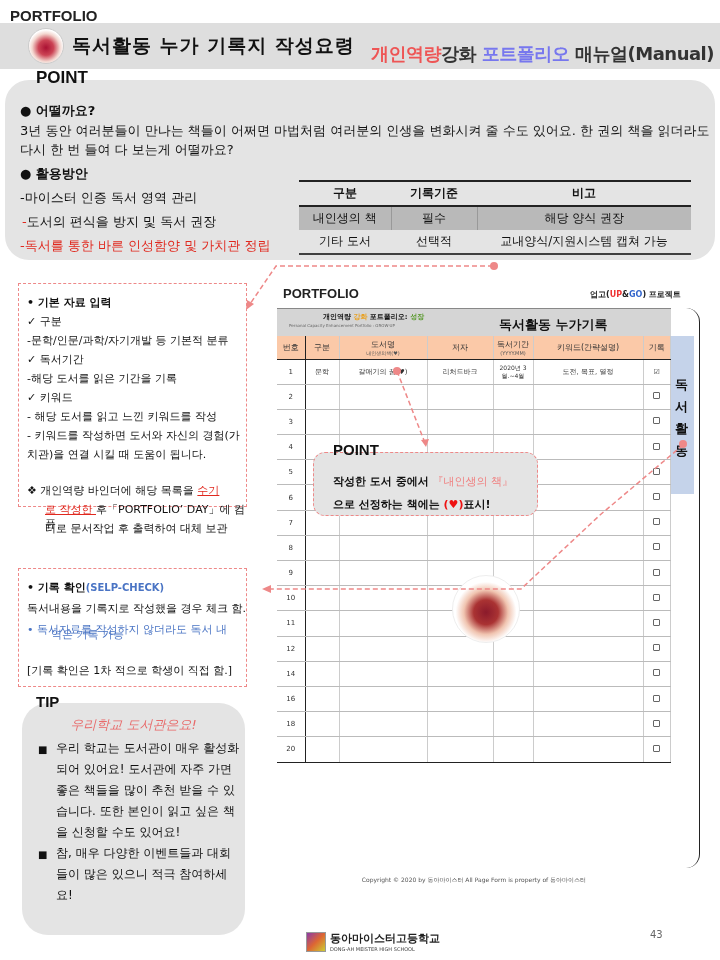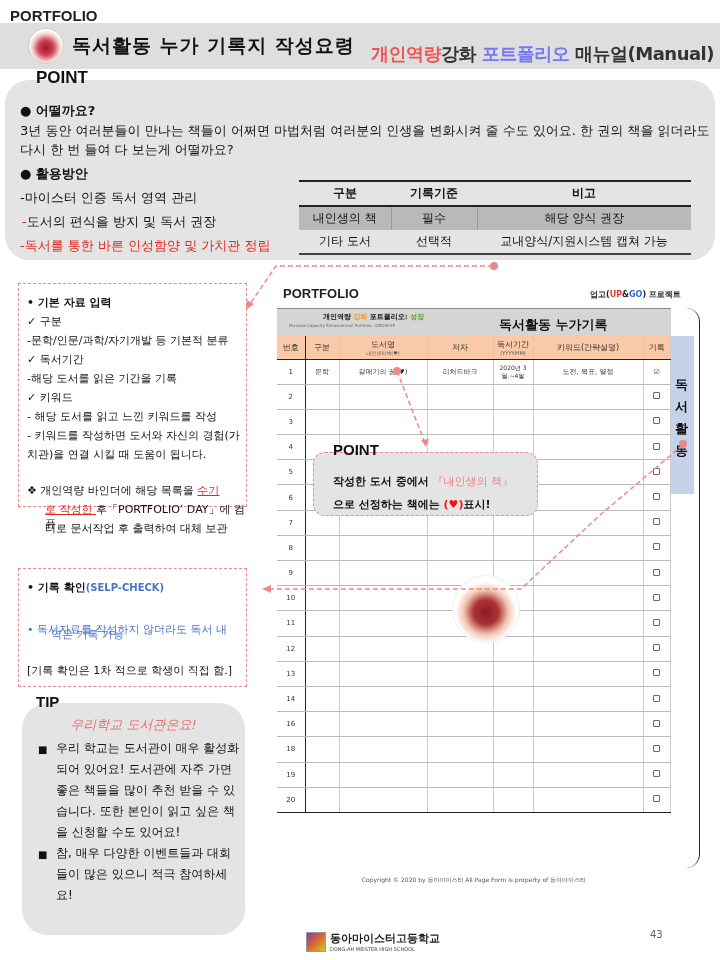--- a/index.html
+++ b/index.html
@@ -123,20 +123,21 @@
   <div class="ln" style="top:126px"> - 해당 도서를 읽고 느낀 키워드를 작성</div>
   <div class="ln" style="top:145px"> - 키워드를 작성하면 도서와 자신의 경험(가</div>
   <div class="ln" style="top:164px">   치관)을 연결 시킬 때 도움이 됩니다.</div>
   <div class="ln" style="top:200px"><span>❖  개인역량 바인더에 해당 목록을 </span><span style="color:#e0281e;text-decoration:underline">수기</span></div>
   <div class="ln" style="top:219px;left:26px"><span style="color:#e0281e;text-decoration:underline">로 작성한 </span><span>후「PORTFOLIO’ DAY」에 컴퓨</span></div>
   <div class="ln" style="top:238px;left:26px">터로 문서작업 후 출력하여 대체 보관</div>
 </div>
 
 <div class="dbox box2">
   <div class="ln" style="top:11px;font-weight:700"><span>•     기록 확인</span><span class="blue" style="font-size:10px">(SELP-CHECK)</span></div>
+  <div class="ln" style="top:32px">독서내용을 기록지로 작성했을 경우 체크 함.</div>
   <div class="ln blue" style="top:53px">•     독서자료를 작성하지 않더라도 독서 내</div>
   <div class="ln blue" style="top:58px;left:32px">역은 기록 가능</div>
   <div class="ln" style="top:94px">[기록 확인은 1차 적으로 학생이 직접 함.]</div>
 </div>
 
 <div class="abs tip-box"></div>
 <div class="abs tip-label">TIP</div>
 <div class="abs tip-title">우리학교 도서관은요!</div>
 <div class="abs tip-bullet" style="top:744px">■</div>
 <div class="tip-item" style="top:738px">우리 학교는 도서관이 매우 활성화 되어 있어요! 도서관에 자주 가면 좋은 책들을 많이 추천 받을 수 있습니다. 또한 본인이 읽고 싶은 책을 신청할 수도 있어요!</div>
@@ -269,57 +270,39 @@
       <tr>
         <td>12</td>
         <td></td>
         <td></td>
         <td></td>
         <td></td>
         <td></td>
         <td><span class="cb"></span></td>
       </tr>
       <tr>
-        <td>13</td>
-        <td></td>
-        <td></td>
-        <td></td>
-        <td></td>
-        <td></td>
-        <td><span class="cb"></span></td>
-      </tr>
-      <tr>
         <td>14</td>
         <td></td>
         <td></td>
         <td></td>
         <td></td>
         <td></td>
         <td><span class="cb"></span></td>
       </tr>
       <tr>
         <td>16</td>
         <td></td>
         <td></td>
         <td></td>
         <td></td>
         <td></td>
         <td><span class="cb"></span></td>
       </tr>
       <tr>
         <td>18</td>
-        <td></td>
-        <td></td>
-        <td></td>
-        <td></td>
-        <td></td>
-        <td><span class="cb"></span></td>
-      </tr>
-      <tr>
-        <td>19</td>
         <td></td>
         <td></td>
         <td></td>
         <td></td>
         <td></td>
         <td><span class="cb"></span></td>
       </tr>
       <tr>
         <td>20</td>
         <td></td>

